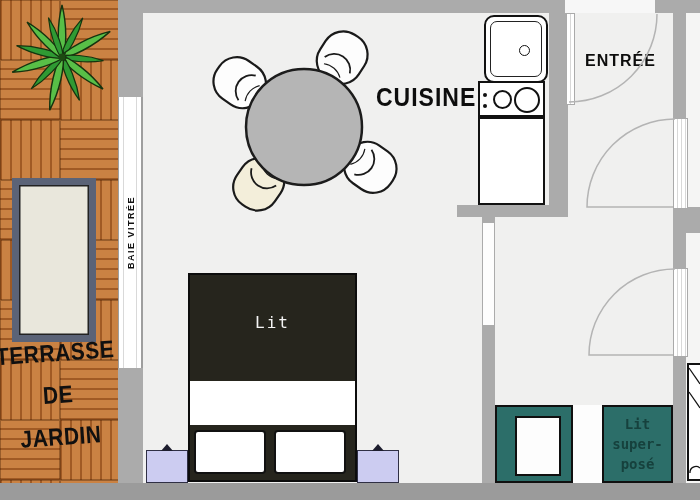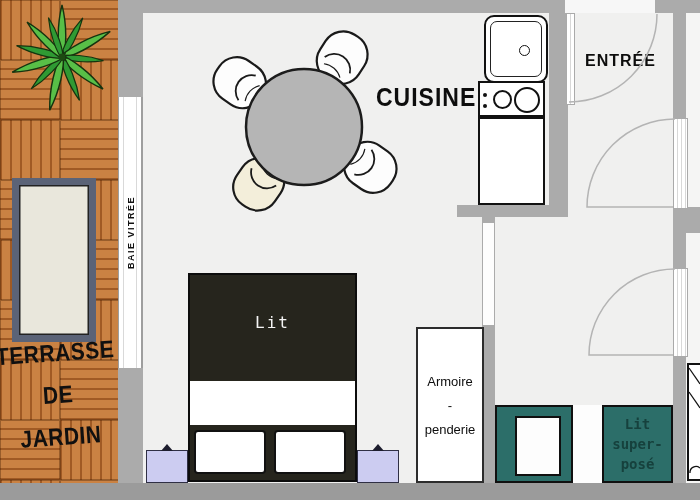--- a/index.html
+++ b/index.html
@@ -174,25 +174,20 @@
     <div class="pillow" id="pillow-l"></div>
     <div class="pillow" id="pillow-r"></div>
   </div>
   <div class="abs nightstand" id="nightstand-l">
       <div class="knob-tri"></div>
     </div>
   <div class="abs nightstand" id="nightstand-r">
       <div class="knob-tri"></div>
     </div>
 
-  <div class="abs" id="wardrobe">
-    <div>Armoire</div>
-    <div>-</div>
-    <div>penderie</div>
-  </div>
 
   <div class="abs" id="bunk-gap"></div>
   <div class="abs" id="bunk-left">
     <div class="mat"></div>
   </div>
   <div class="abs" id="bunk-right">
     <div>Lit</div>
     <div>super-</div>
     <div>posé</div>
   </div>

